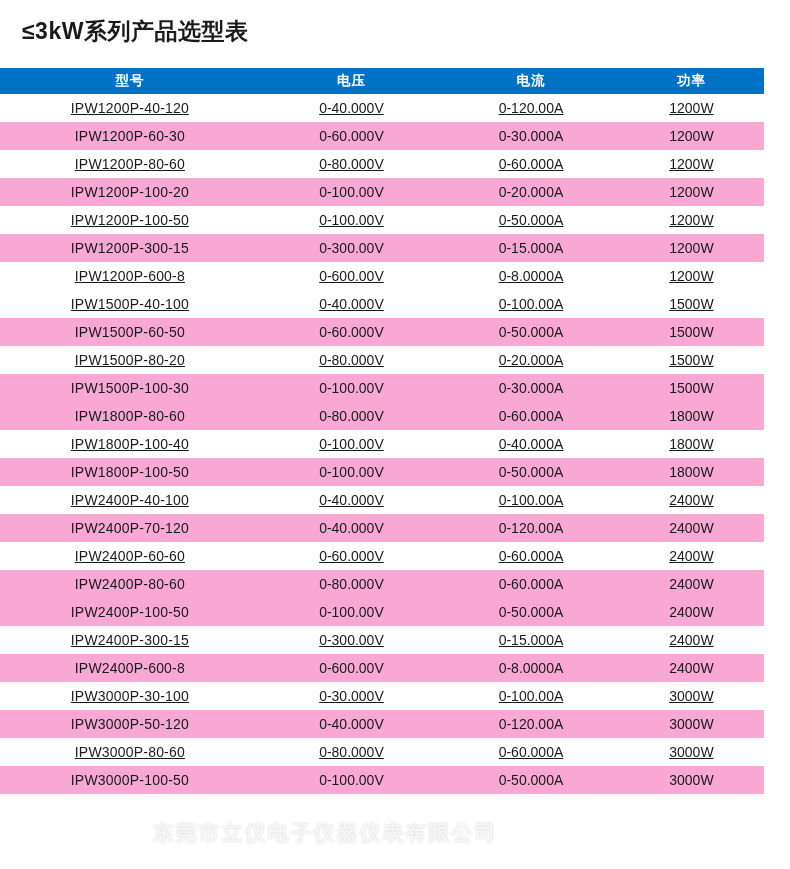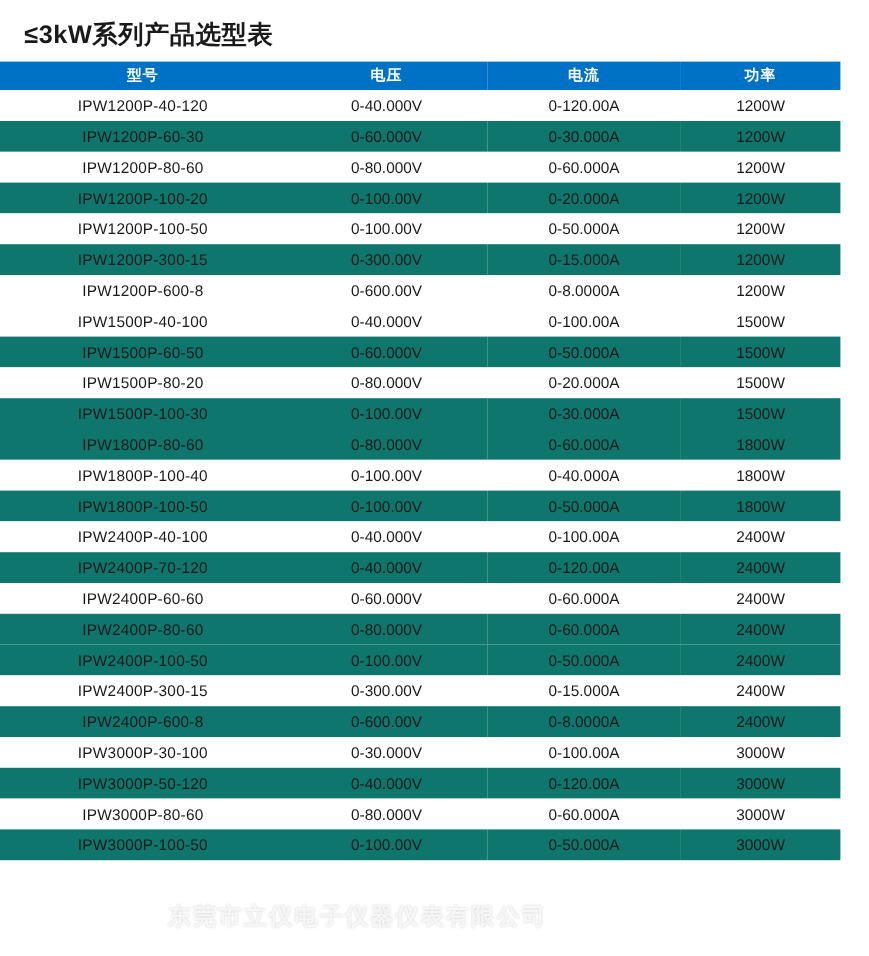--- a/index.html
+++ b/index.html
@@ -24,21 +24,21 @@
   .page-title {
     font-size: 23px;
     font-weight: bold;
     color: #1a1a1a;
     padding: 18px 0 10px 22px;
     letter-spacing: 0.5px;
     line-height: 1.2;
   }
   .spec-table {
     width: 764px;
-    margin: 0 auto;
+    margin: 12px auto;
     border-collapse: collapse;
     table-layout: fixed;
   }
   .spec-table thead th {
     background: #0072c6;
     color: #ffffff;
     font-size: 13.5px;
     font-weight: bold;
     height: 26px;
     line-height: 26px;
@@ -49,23 +49,24 @@
   .spec-table tbody td {
     font-size: 14px;
     color: #1a1a1a;
     height: 28px;
     padding: 0;
     text-align: center;
     white-space: nowrap;
   }
   .spec-table tbody tr.odd td {
     background: #ffffff;
+    text-decoration: underline;
   }
   .spec-table tbody tr.even td {
-    background: #0f766e;
+    background: #f9a8d4;
   }
   .col-model   { width: 34%; }
   .col-voltage { width: 24%; }
   .col-current { width: 23%; }
   .col-power   { width: 19%; }
 
   .cell-model {
     font-weight: normal;
     letter-spacing: 0.2px;
   }

